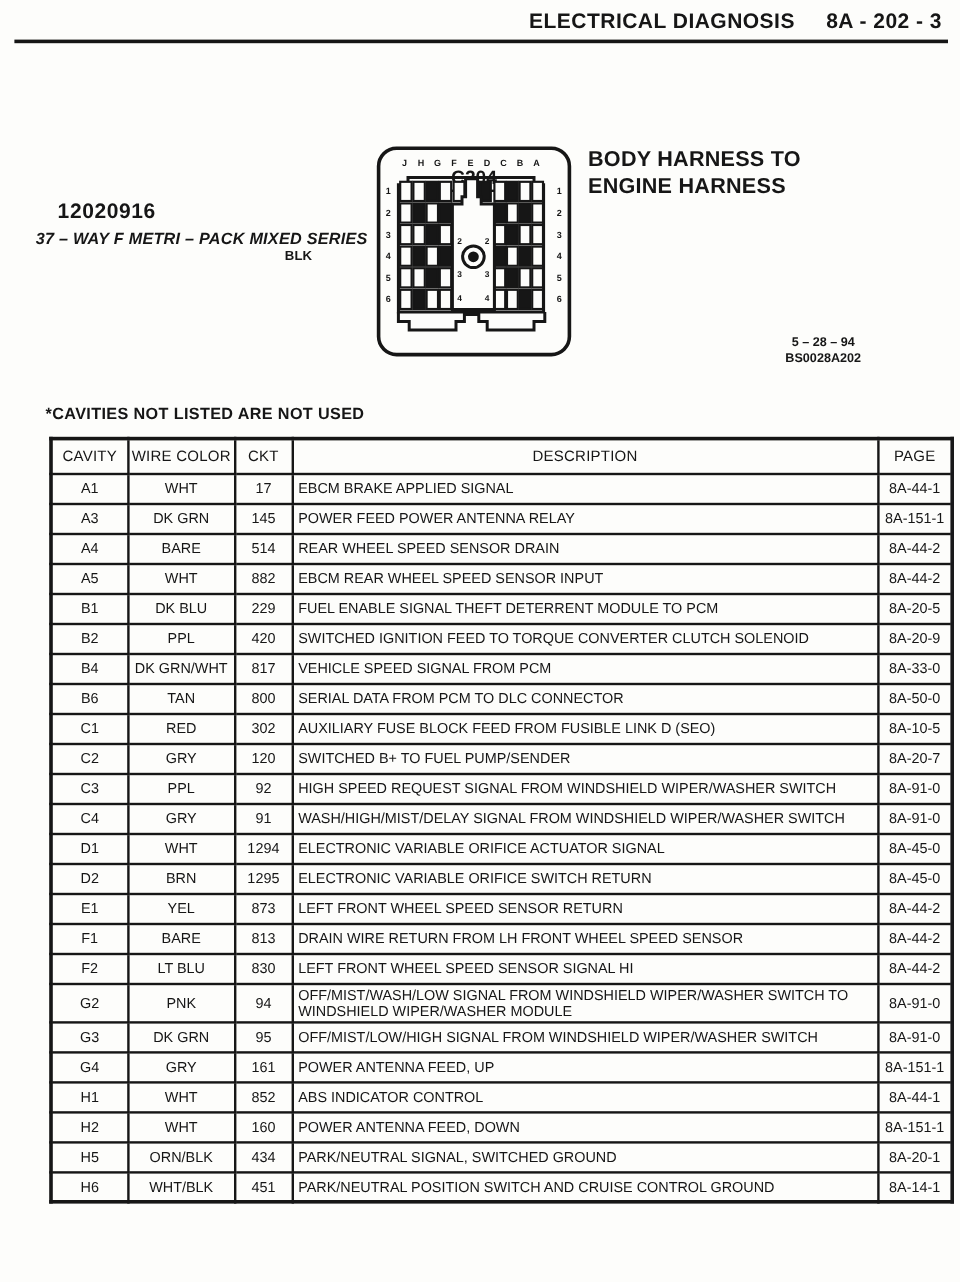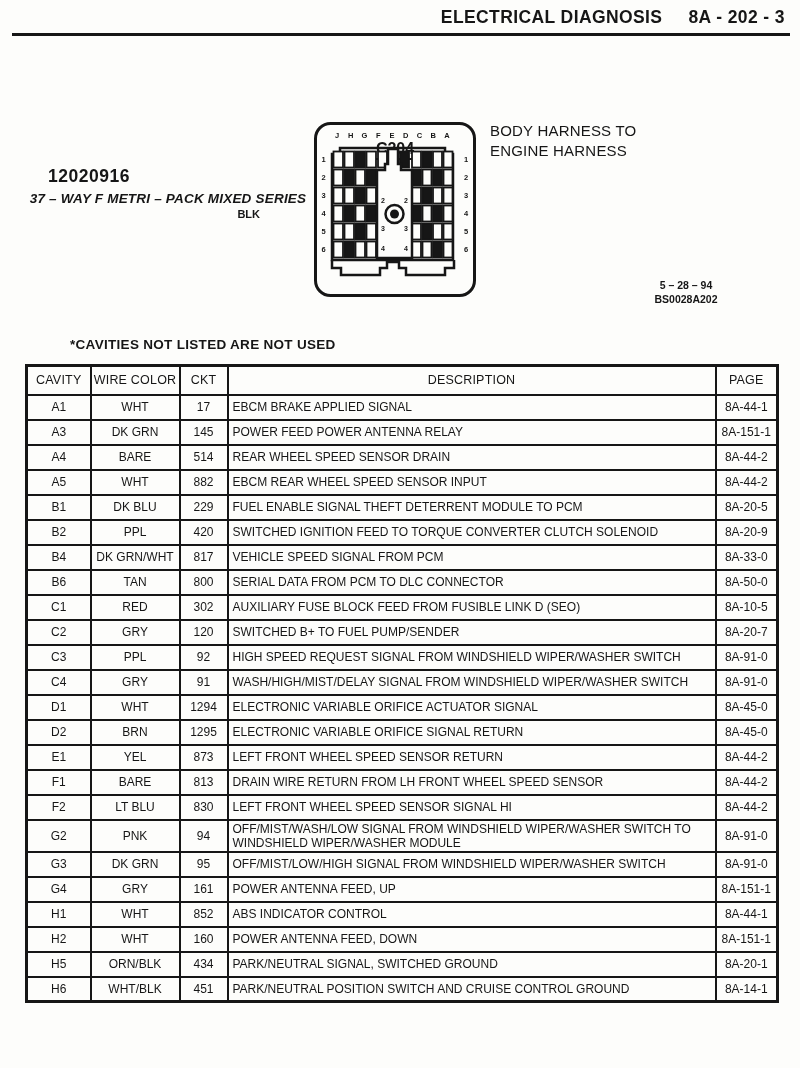--- a/index.html
+++ b/index.html
@@ -25,54 +25,54 @@
   }
   
   .c204 {
     position:absolute; top:99px; left:313px; width:164px;
     text-align:center; font-size:16px; font-weight:bold;margin-top:41px;
   }
   .c204 span { border-bottom:2.5px solid #161616; padding:0 2px 1px 2px; }
   .connector-svg { position:absolute; top:121px; left:313px; }
   .harness-note {
     position:absolute; top:121px; left:490px;
-    font-size:15px; font-weight:normal; line-height:1.3; letter-spacing:.2px;
+    font-size:18px; font-weight:bold; line-height:1.3; letter-spacing:.2px;
   }
   .part-number {
     position:absolute; top:166px; left:48px; width:220px;
     text-align:left; font-size:17.5px; font-weight:bold; letter-spacing:.5px;
   }
   .series-line {
     position:absolute; top:191px; left:8px; width:320px;
     text-align:center; font-size:13.5px; font-weight:bold; letter-spacing:.2px;font-style:italic;
   }
   .blk-line {
     position:absolute; top:208px; left:150px; width:110px;
     text-align:right; font-size:11px; font-weight:bold;
   }
   .date-block {
     position:absolute; top:278px; left:624px; width:124px;
     text-align:center; font-size:10.5px; font-weight:bold; line-height:1.35;
   }
   
   .cavity-note {
     position:absolute; top:337px; left:38px;
-    font-size:13.5px; font-weight:bold; letter-spacing:.3px;margin-left:32px;
+    font-size:13.5px; font-weight:bold; letter-spacing:.3px;
   }
   
   table.cavity-table {
     position:absolute; top:364px; left:25px; width:751px;
     border-collapse:collapse; table-layout:fixed;
     font-size:12px; color:#161616;
   }
   table.cavity-table th, table.cavity-table td {
     border:2px solid #161616;
     line-height:1.18;
   }
-  table.cavity-table { border:3px solid #161616; }
+  table.cavity-table { border:3px solid #161616;margin-left:16px; }
   table.cavity-table th {
     height:29px; font-weight:normal; font-size:12.5px;
     text-align:center; letter-spacing:.2px;
   }
   table.cavity-table td { height:25px; padding:1px 4px; }
   td.c-cavity, td.c-wire, td.c-ckt { text-align:center; }
   td.c-desc { text-align:left; padding-left:6px; }
   td.c-page { text-align:center; padding-left:5px; white-space:nowrap;border-radius:10px; }
   
   .connector-svg text {
@@ -322,21 +322,21 @@
         <td class="c-cavity">D1</td>
         <td class="c-wire">WHT</td>
         <td class="c-ckt">1294</td>
         <td class="c-desc">ELECTRONIC VARIABLE ORIFICE ACTUATOR SIGNAL</td>
         <td class="c-page">8A-45-0</td>
       </tr>
       <tr>
         <td class="c-cavity">D2</td>
         <td class="c-wire">BRN</td>
         <td class="c-ckt">1295</td>
-        <td class="c-desc">ELECTRONIC VARIABLE ORIFICE SIGNAL RETURN</td>
+        <td class="c-desc">ELECTRONIC VARIABLE ORIFICE SWITCH RETURN</td>
         <td class="c-page">8A-45-0</td>
       </tr>
       <tr>
         <td class="c-cavity">E1</td>
         <td class="c-wire">YEL</td>
         <td class="c-ckt">873</td>
         <td class="c-desc">LEFT FRONT WHEEL SPEED SENSOR RETURN</td>
         <td class="c-page">8A-44-2</td>
       </tr>
       <tr>

